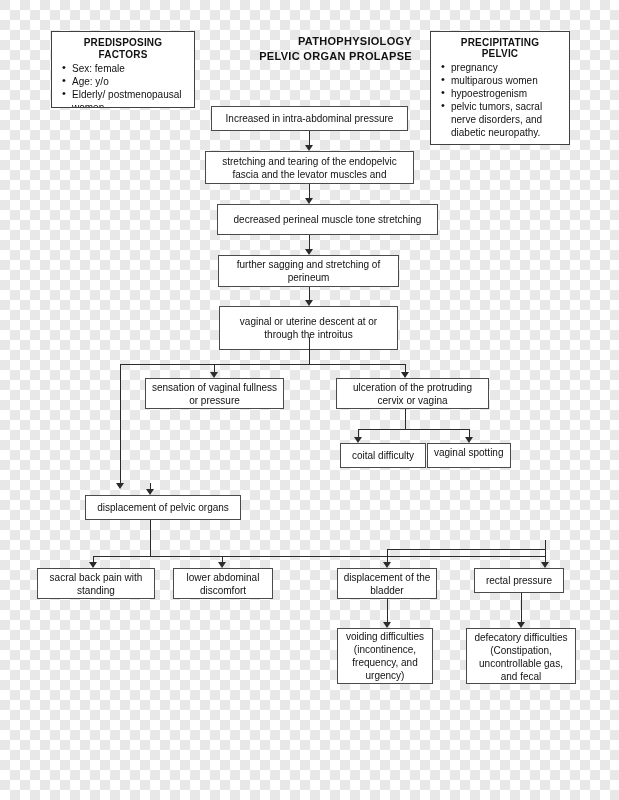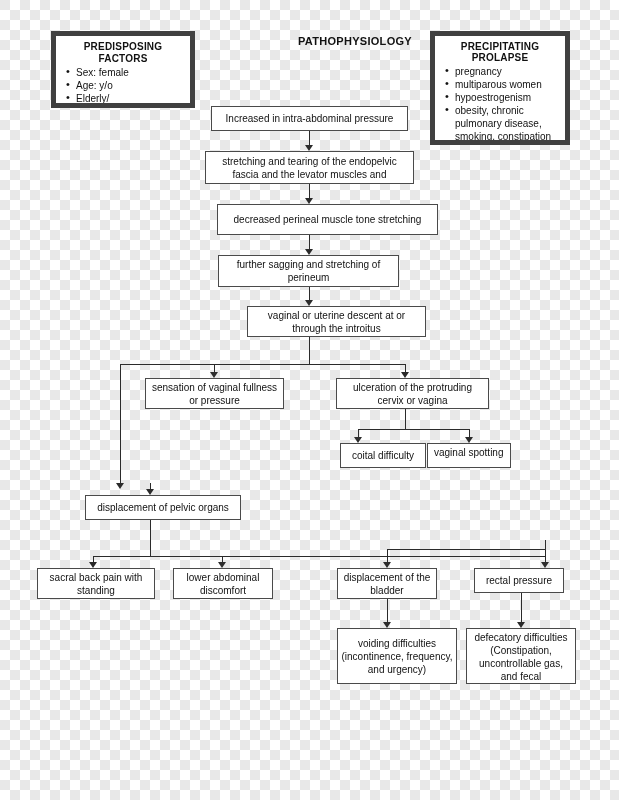--- a/index.html
+++ b/index.html
@@ -28,21 +28,21 @@
     align-items:center;
     justify-content:center;
     overflow:hidden;
     padding:2px 3px;
   }
   .node span{display:block;width:100%;}
 
   .panel{
     position:absolute;
     box-sizing:border-box;
-    border:5px solid #404040;
+    border:1px solid #404040;
     background:#ffffff;
     color:#111;
     font-size:10px;
     line-height:13px;
     text-align:left;
     overflow:hidden;
     padding:5px 7px 4px 7px;
   }
   .panel .ptitle{
     font-weight:bold;
@@ -89,60 +89,60 @@
     border-left:4px solid transparent;
     border-right:4px solid transparent;
     border-top:6px solid #2b2b2b;
   }
 </style>
 </head>
 <body>
 
 <div class="title" style="left:208px;top:34px;width:204px;">
   <div>PATHOPHYSIOLOGY</div>
+  <div>PELVIC ORGAN PROLAPSE</div>
 </div>
 
 <div class="panel" style="left:51px;top:31px;width:144px;height:77px;">
   <div class="ptitle">PREDISPOSING FACTORS</div>
   <ul>
     <li>Sex: female</li>
     <li>Age: y/o</li>
     <li>Elderly/ postmenopausal women</li>
   </ul>
 </div>
 
 <div class="panel" style="left:430px;top:31px;width:140px;height:114px;">
   <div class="ptitle">PRECIPITATING</div>
-  <div class="ptitle" style="margin-top:-2px;margin-bottom:1px;">PROLAPSE</div>
+  <div class="ptitle" style="margin-top:-2px;margin-bottom:1px;">PELVIC</div>
   <ul>
     <li>pregnancy</li>
     <li>multiparous women</li>
     <li>hypoestrogenism</li>
-    <li>obesity, chronic pulmonary disease, smoking, constipation</li>
     <li>pelvic tumors, sacral nerve disorders, and diabetic neuropathy.</li>
   </ul>
 </div>
 
 <div class="node" style="left:211px;top:106px;width:197px;height:25px;">
   <span>Increased in intra-abdominal pressure</span>
 </div>
 
 <div class="node" style="left:205px;top:151px;width:209px;height:33px;">
   <span>stretching and tearing of the endopelvic fascia and the levator muscles and</span>
 </div>
 
 <div class="node" style="left:217px;top:204px;width:221px;height:31px;">
   <span>decreased perineal muscle tone stretching</span>
 </div>
 
 <div class="node" style="left:218px;top:255px;width:181px;height:32px;">
   <span>further sagging and stretching of perineum</span>
 </div>
 
-<div class="node" style="left:219px;top:306px;width:179px;height:31px;margin-left:28px;">
+<div class="node" style="left:219px;top:306px;width:179px;height:44px;">
   <span>vaginal or uterine descent at or through the introitus</span>
 </div>
 
 <div class="node" style="left:145px;top:378px;width:139px;height:31px;">
   <span>sensation of vaginal fullness or pressure</span>
 </div>
 
 <div class="node" style="left:336px;top:378px;width:153px;height:31px;">
   <span>ulceration of the protruding cervix or vagina</span>
 </div>
@@ -168,21 +168,21 @@
 </div>
 
 <div class="node" style="left:337px;top:568px;width:100px;height:31px;">
   <span>displacement of the bladder</span>
 </div>
 
 <div class="node" style="left:474px;top:568px;width:90px;height:25px;">
   <span>rectal pressure</span>
 </div>
 
-<div class="node" style="left:337px;top:628px;width:120px;height:56px;">
+<div class="node" style="left:337px;top:628px;width:96px;height:56px;">
   <span>voiding difficulties (incontinence, frequency, and urgency)</span>
 </div>
 
 <div class="node" style="left:466px;top:628px;width:110px;height:56px;align-items:flex-start;">
   <span>defecatory difficulties (Constipation, uncontrollable gas, and fecal incontinence)</span>
 </div>
 
 <div class="vline" style="left:309px;top:131px;height:14px;"></div>
 <div class="arrow" style="left:305px;top:145px;"></div>
 

